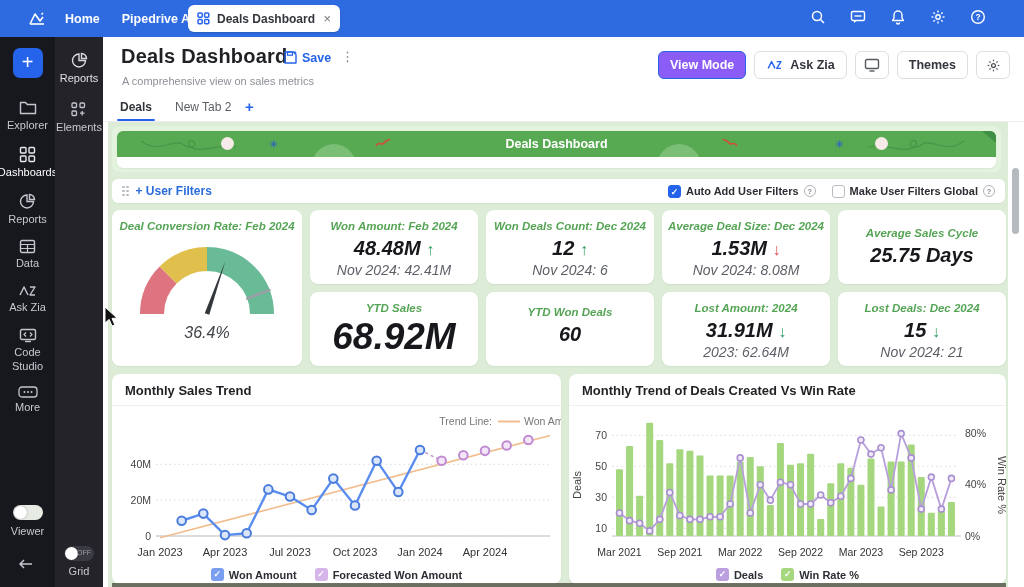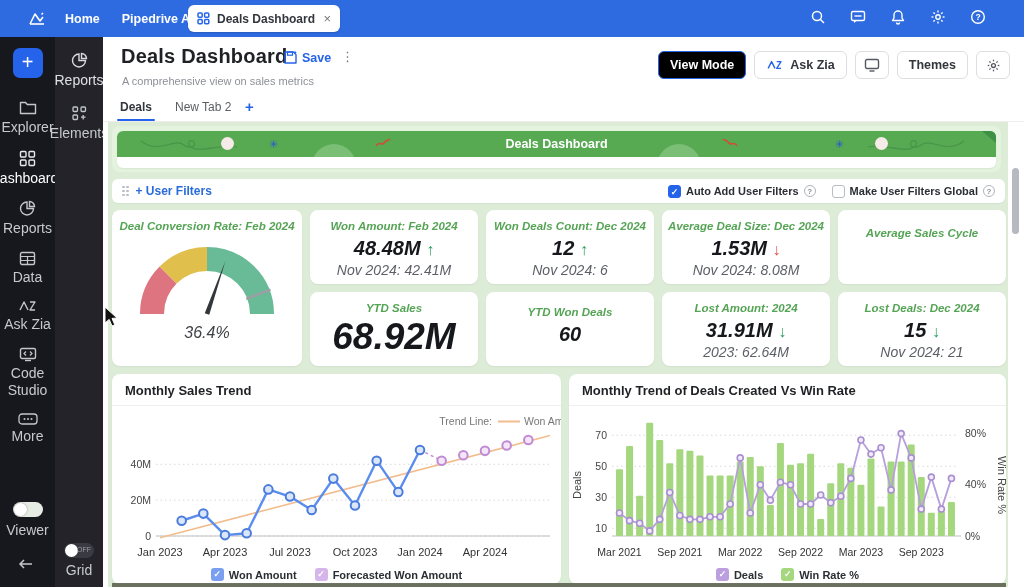--- a/index.html
+++ b/index.html
@@ -14,38 +14,38 @@
   .tb-chev { width:7px; height:7px; border-right:1.6px solid #fff; border-bottom:1.6px solid #fff; transform:rotate(45deg); margin-top:-3px; }
   .tb-tab { position:absolute; left:188px; top:5px; width:152px; height:27px; background:#fff; border-radius:6px; display:flex; align-items:center; padding:0 9px; gap:7px; box-shadow:0 1px 2px rgba(0,0,0,.15); }
   .tb-tab-label { font-size:12px; color:#33363d; font-weight:bold; flex:1; white-space:nowrap; }
   .tb-tab-close { color:#777; font-size:13px; line-height:1; }
   .tb-icons { position:absolute; right:38px; top:0; height:37px; display:flex; align-items:center; gap:24px; }
 
   
   #sidebar1 { position:absolute; left:0; top:37px; width:55px; height:550px; background:#17181d; display:flex; flex-direction:column; align-items:center; }
   .sb-plus { width:30px; height:30px; border-radius:7px; background:#2563eb; color:#fff; font-size:20px; line-height:28px; text-align:center; margin:11px 0 9px; }
   .sb-item { display:flex; flex-direction:column; align-items:center; gap:3px; margin-top:13px; width:100%; }
-  .sb-label { font-size:14px; color:#c7c9cf; text-align:center; line-height:1.25; }
+  .sb-label { font-size:11px; color:#c7c9cf; text-align:center; line-height:1.25; }
   .sb-bottom { margin-top:auto; display:flex; flex-direction:column; align-items:center; width:100%; }
   .toggle { width:30px; height:15px; border-radius:8px; background:#e6ece3; position:relative; }
   .toggle .knob { position:absolute; left:1px; top:1px; width:13px; height:13px; border-radius:50%; background:#fff; box-shadow:0 0 2px rgba(0,0,0,.4); }
   .toggle.dark { background:#3a3b42; }
   .toggle .offtxt { position:absolute; right:3px; top:3px; font-size:7px; color:#9a9ca3; }
   #sidebar2 { position:absolute; left:55px; top:37px; width:48px; height:550px; background:#232329; display:flex; flex-direction:column; align-items:center; }
   .sb2-item { display:flex; flex-direction:column; align-items:center; gap:3px; margin-top:15px; }
 
   
   #cheader { position:absolute; left:103px; top:37px; width:921px; height:58px; background:#fff; }
   .h-title { position:absolute; left:18px; top:8px; font-size:20px; font-weight:bold; color:#1f2124; letter-spacing:.2px; }
   .h-save { position:absolute; left:180px; top:13px; display:flex; align-items:center; gap:4px; color:#2563eb; font-size:12.5px; font-weight:bold; }
   .h-kebab { position:absolute; left:238px; top:12px; color:#777; font-size:13px; letter-spacing:0; }
   .h-sub { position:absolute; left:19px; top:38px; font-size:11px; color:#8d9097; }
   .h-actions { position:absolute; right:14px; top:14px; display:flex; gap:8px; align-items:center; }
   .btn { height:28px; border:1px solid #dcdee1; border-radius:6px; background:#fff; display:flex; align-items:center; justify-content:center; font-size:12.5px; color:#33363d; font-weight:bold; padding:0 11px; gap:6px; }
-  .btn.primary { background:#000000; border-color:#2563eb; color:#fff; }
+  .btn.primary { background:#8b5cf6; border-color:#2563eb; color:#fff; }
   .btn.iconbtn { width:34px; padding:0; }
 
   
   #tabbar { position:absolute; left:103px; top:95px; width:921px; height:27px; background:#fff; border-bottom:1px solid #ededed; }
   .t-deals { position:absolute; left:17px; top:5px; font-size:12px; font-weight:bold; color:#33363d; }
   .t-underline { position:absolute; left:14px; bottom:0; width:38px; height:2.5px; background:#2563eb; border-radius:2px; }
   .t-new { position:absolute; left:72px; top:5px; font-size:12px; color:#5a5d63; }
   .t-add { position:absolute; left:142px; top:3px; font-size:15px; color:#2563eb; font-weight:bold; }
 
   
@@ -390,20 +390,21 @@
         <div class="kpi-val"><span>12</span> <span class="kpi-arrow" style="color: rgb(47, 158, 95);">↑</span></div>
         <div class="kpi-sub">Nov 2024: 6</div>
       </div>
       <div class="card kpi">
         <div class="kpi-title">Average Deal Size: Dec 2024</div>
         <div class="kpi-val"><span>1.53M</span> <span class="kpi-arrow" style="color: rgb(224, 82, 82);">↓</span></div>
         <div class="kpi-sub">Nov 2024: 8.08M</div>
       </div>
       <div class="card kpi">
         <div class="kpi-title" style="margin-top:17px">Average Sales Cycle</div>
+        <div class="kpi-val">25.75 Days</div>
       </div>
 
       <div class="card kpi">
         <div class="kpi-title">YTD Sales</div>
         <div class="kpi-val big">68.92M</div>
       </div>
       <div class="card kpi">
         <div class="kpi-title" style="margin-top:14px">YTD Won Deals</div>
         <div class="kpi-val">60</div>
       </div>

